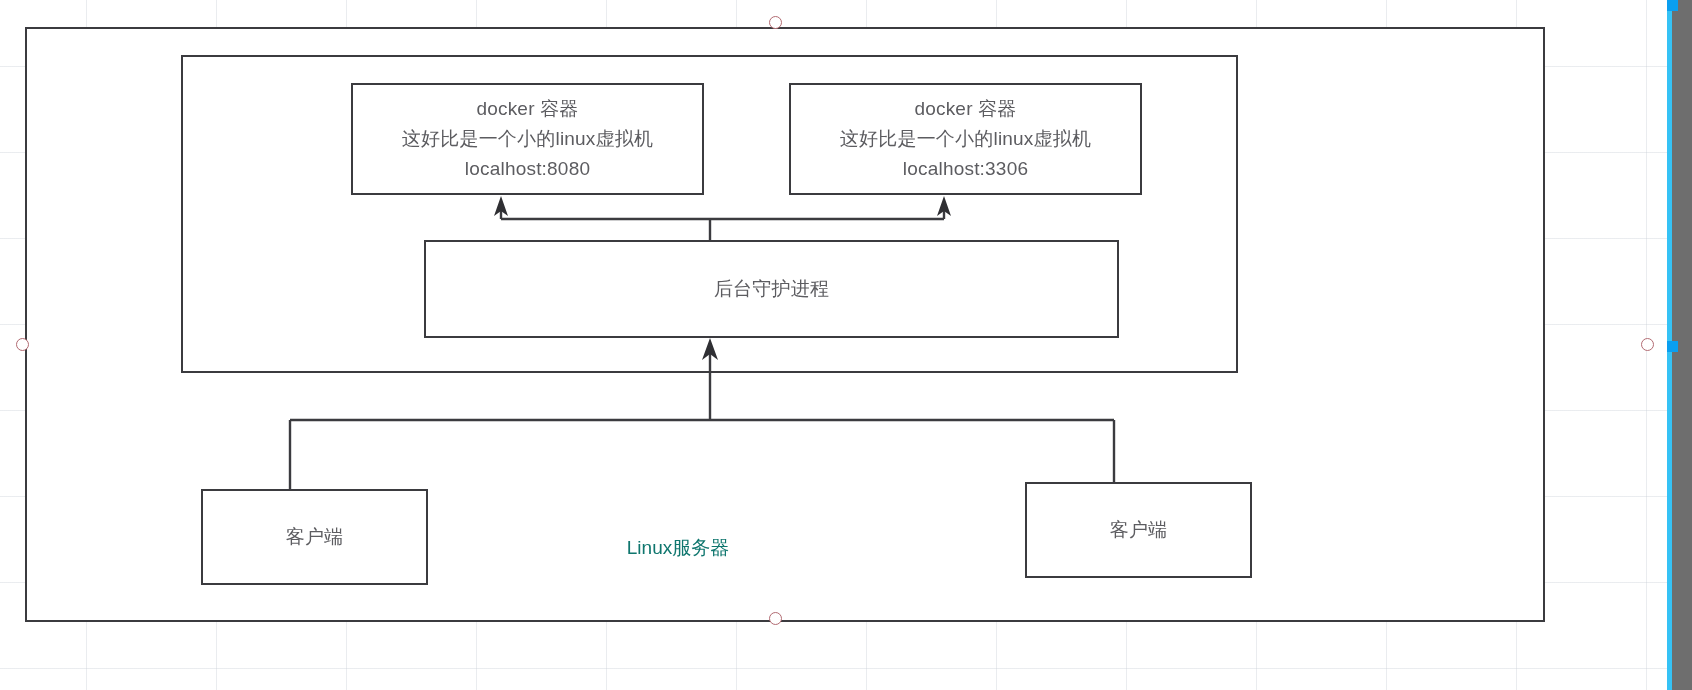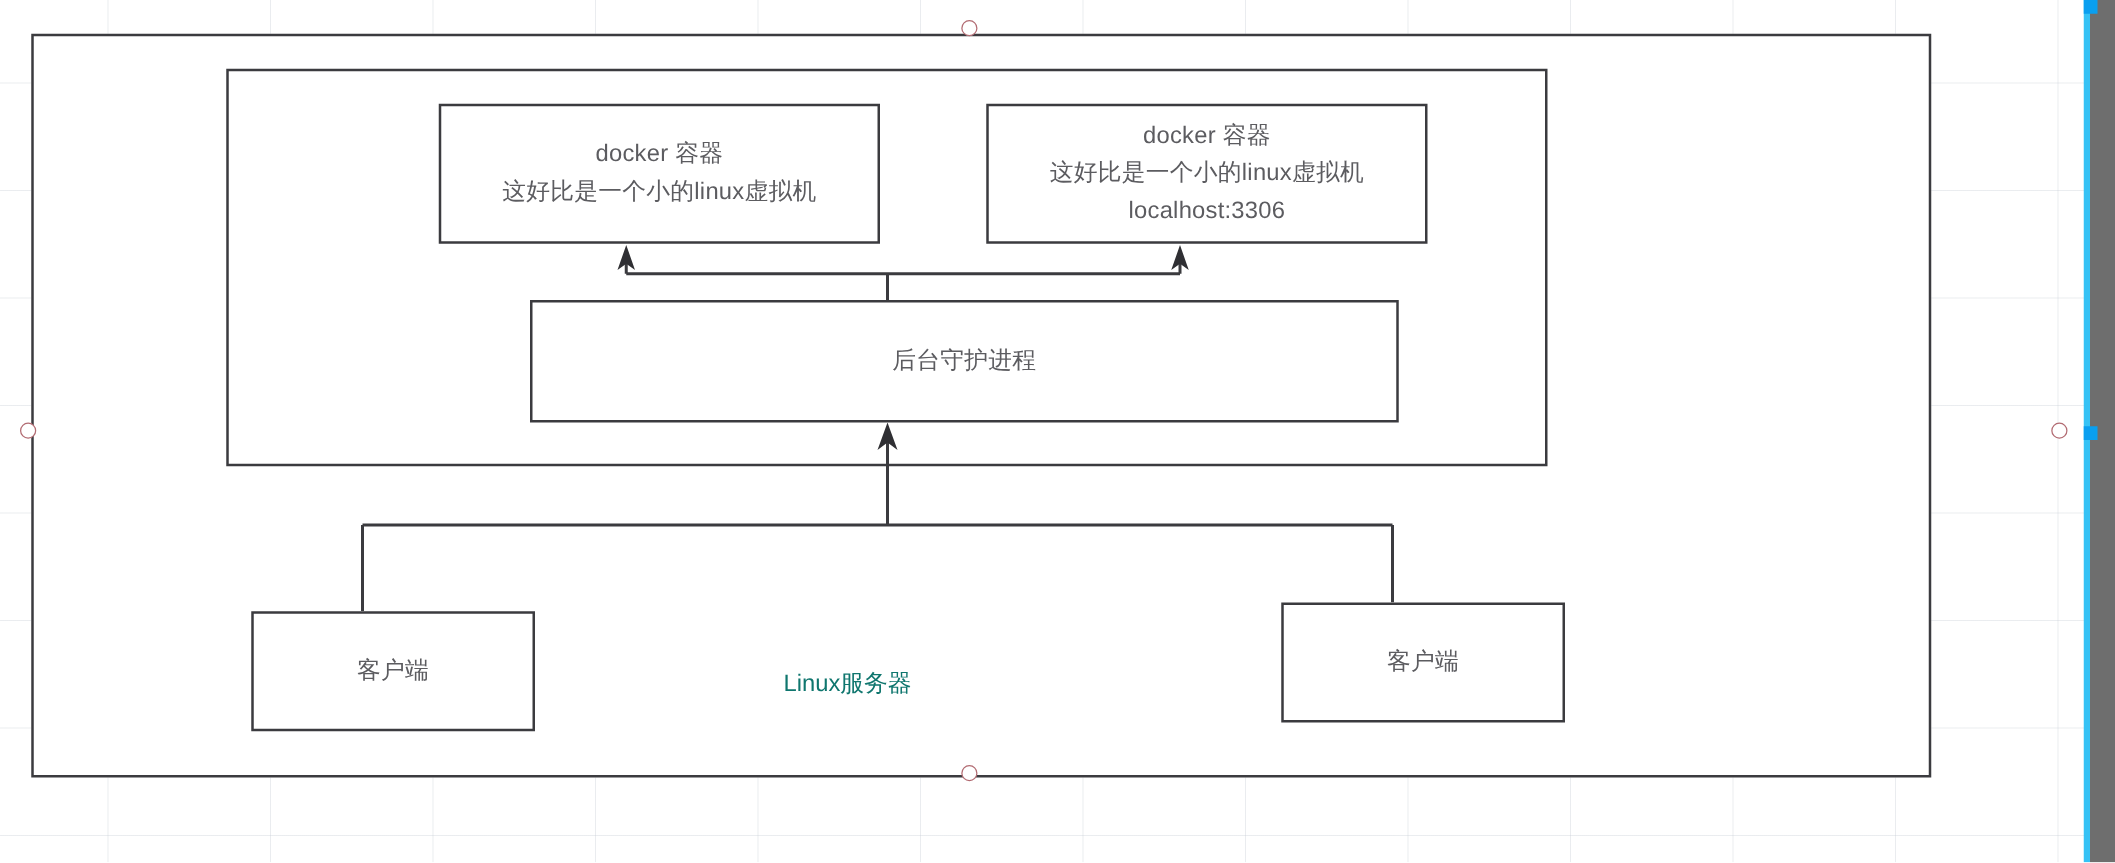--- a/index.html
+++ b/index.html
@@ -163,20 +163,21 @@
       <polygon points="944,196 937,216 944,211 951,216"></polygon>
 
       <polygon points="710,338 702,360 710,354 718,360"></polygon>
     </g>
   </svg>
 
   <div class="box box-plain" id="container-a">
     <div>
       <span class="box-label">docker 容器</span>
       <span class="box-label">这好比是一个小的linux虚拟机</span>
+      <span class="box-label">localhost:8080</span>
     </div>
   </div>
 
   <div class="box box-plain" id="container-b">
     <div>
       <span class="box-label">docker 容器</span>
       <span class="box-label">这好比是一个小的linux虚拟机</span>
       <span class="box-label">localhost:3306</span>
     </div>
   </div>

